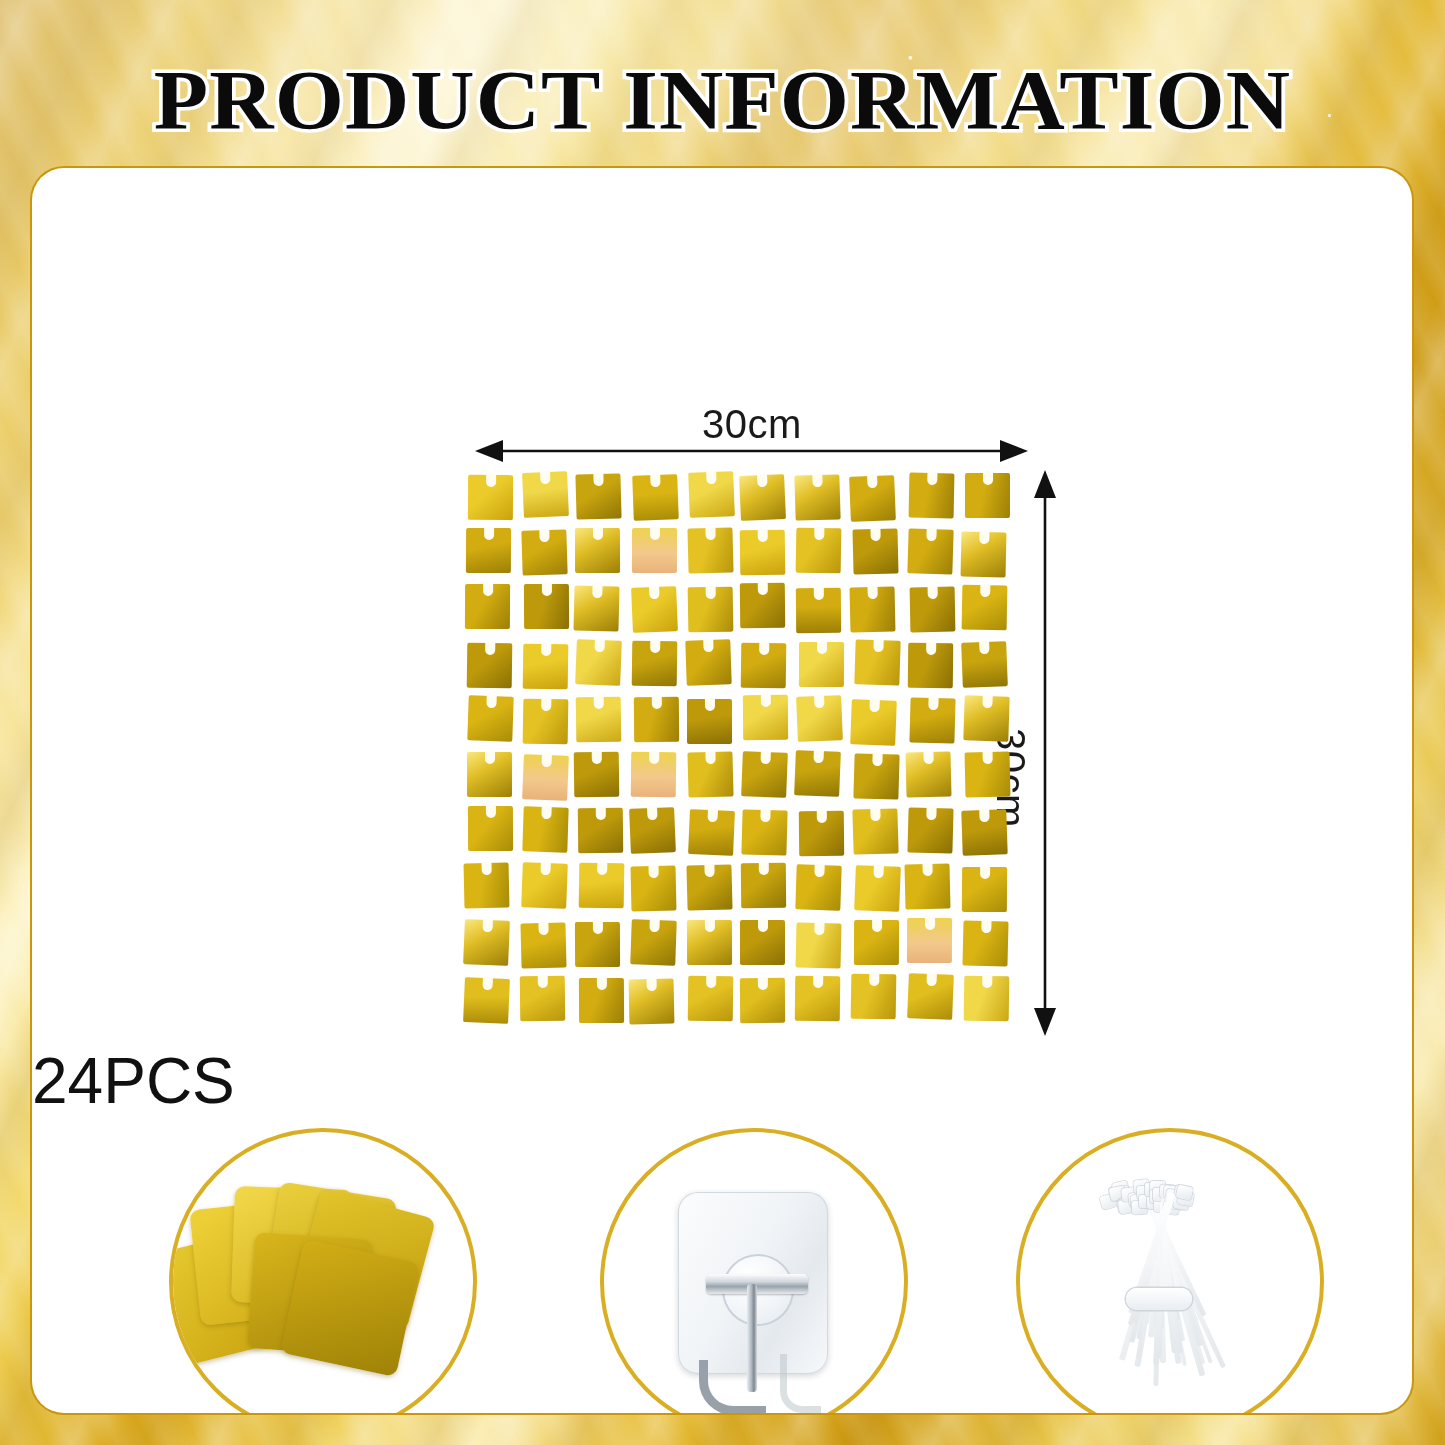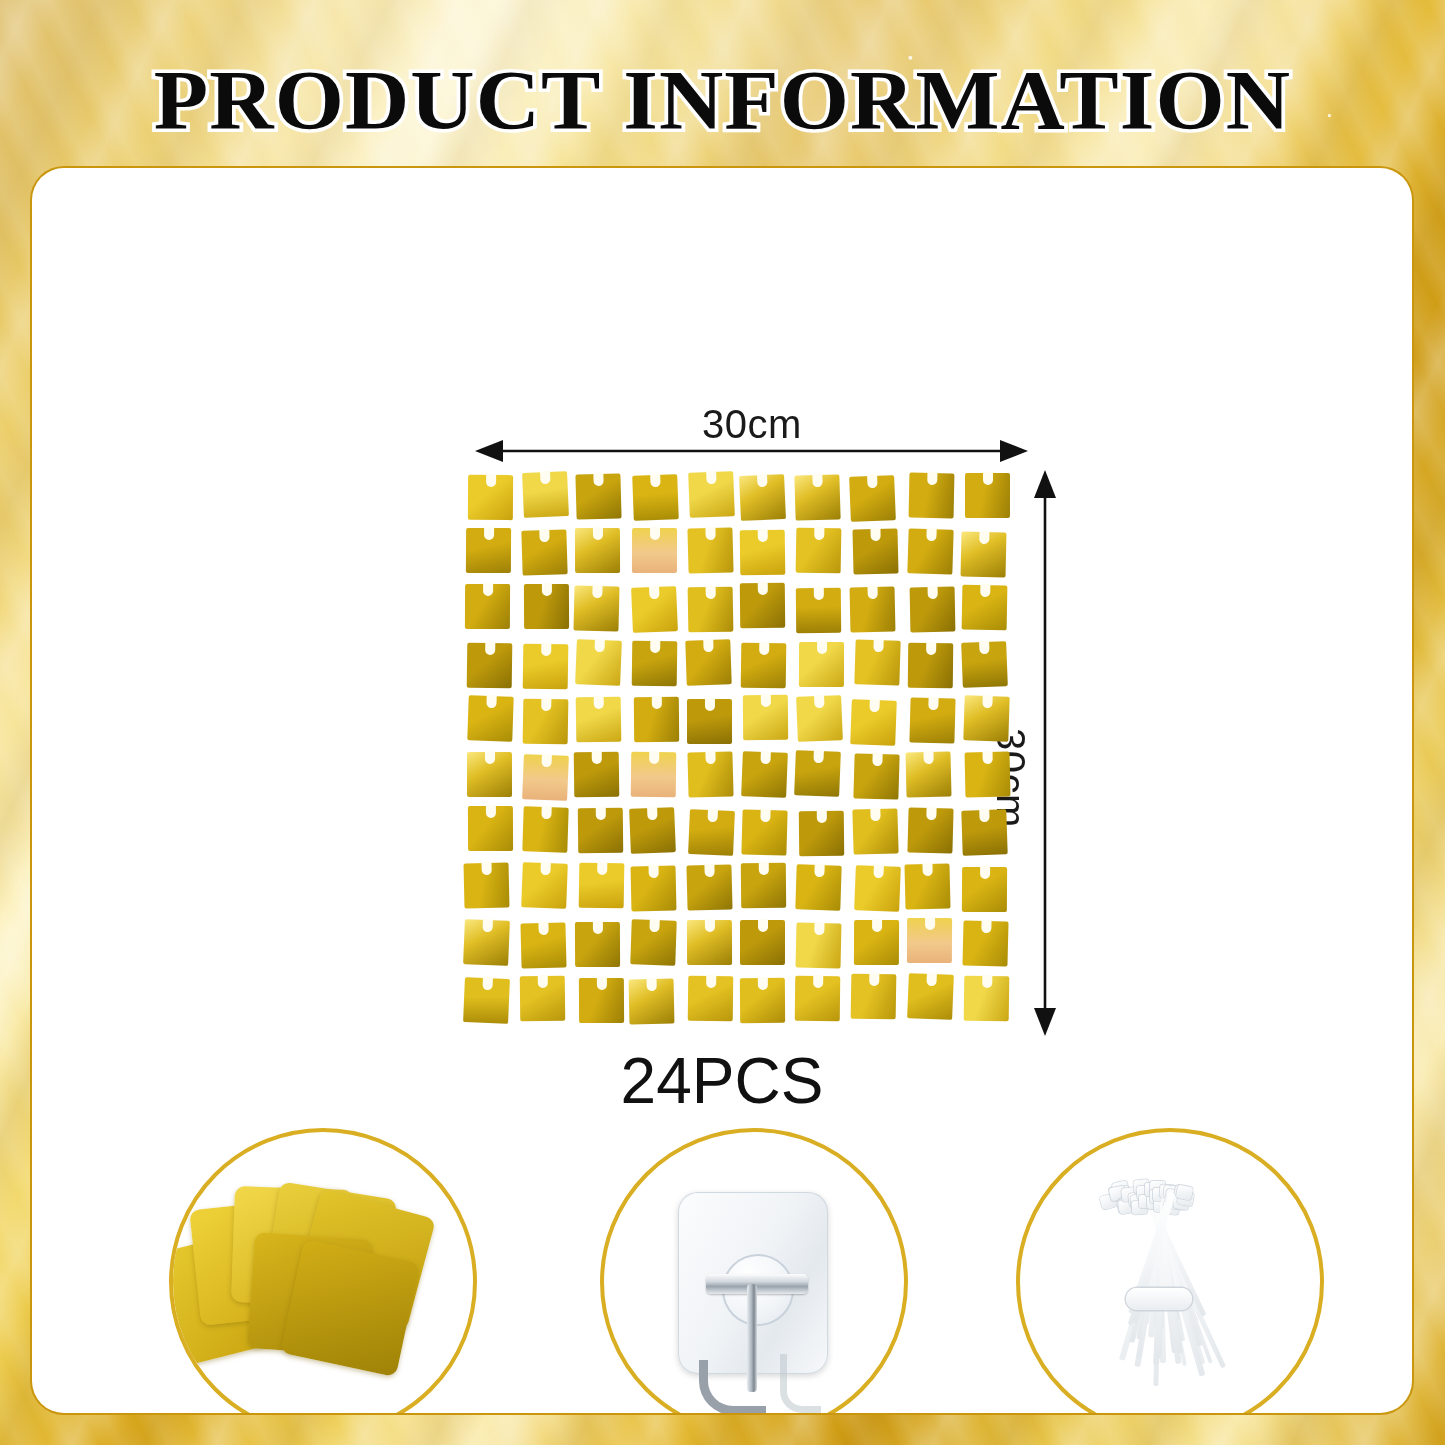--- a/index.html
+++ b/index.html
@@ -109,21 +109,21 @@
     content:"";position:absolute;
     left:50%;top:-1px;transform:translateX(-50%);
     width:10px;height:13px;
     background:#FFFDF2;
     border-radius:0 0 6px 6px;
   }
 
   
   #pcs{
     position:absolute;left:0;top:876px;width:1380px;
-    text-align:center;font-size:64px;color:#111;
+    text-align:left;font-size:64px;color:#111;
     font-weight:400;letter-spacing:0px;
   }
 
   
   .feature{
     position:absolute;top:960px;width:370px;
   }
   #f0{ left:106px; }
   #f1{ left:537px; }
   #f2{ left:953px; }

